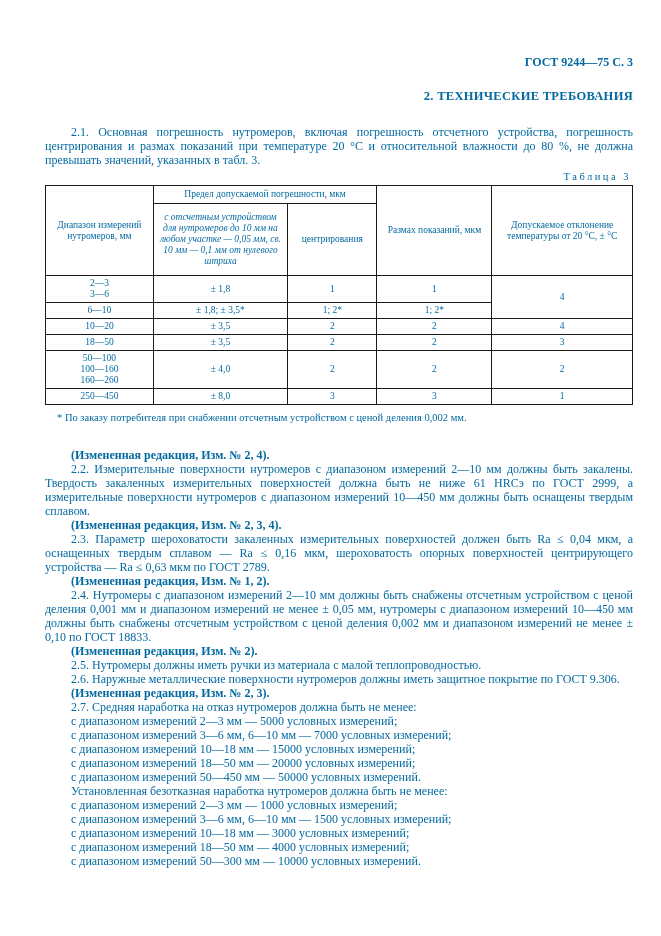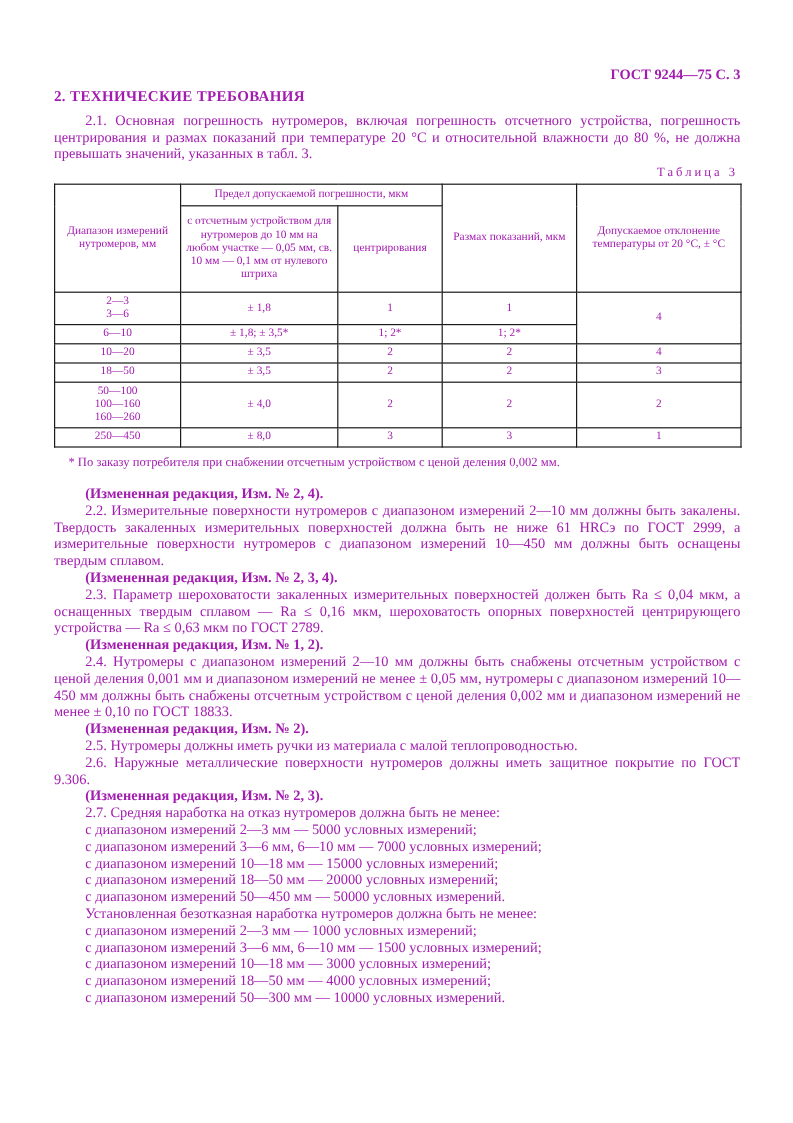--- a/index.html
+++ b/index.html
@@ -2,46 +2,46 @@
 <html><head>
 <meta charset="utf-8">
 <style>
   * { box-sizing: border-box; }
   html, body { margin: 0; padding: 0; background: #ffffff; }
   body { width: 661px; height: 936px; }
   .page {
     position: relative;
     width: 661px; height: 936px;
     background: #fff;
-    color: #a21caf;
-    padding: 56px 44px 0 45px;
+    color: #0369a1;
+    padding: 56px 28px 0 45px;
     overflow: hidden;
     font-family: "Liberation Serif", "DejaVu Serif", serif;
   }
   .doc-header {
     text-align: right;
     font-weight: 700;
     font-size: 12px;
     line-height: 13px;
   }
   .section-title {
-    margin: 4px 0 0 0;
-    text-align: left;
+    margin: 20px 0 0 0;
+    text-align: right;
     font-weight: 700;
     font-size: 12.5px;
     letter-spacing: 0.3px;
   }
   .para {
     margin: 0;
     font-size: 12px;
     line-height: 14px;
     text-align: justify;
     text-indent: 26px;
   }
-  .para.first { margin-top: 5px; font-family: Liberation Serif, serif; }
+  .para.first { margin-top: 21px; font-family: Liberation Serif, serif; }
   .para.bold { font-weight: 700; text-align: left; }
   .para.item { text-align: left; }
   .table-caption {
     margin: 4px 2px 3px 0;
     text-align: right;
     font-size: 10.5px;
     letter-spacing: 2.5px;
   }
   table.gost {
     width: 100%;
@@ -49,30 +49,30 @@
     table-layout: fixed;
     font-size: 9.5px;
     line-height: 11px;
   }
   table.gost td {
     border: 1px solid #1a1a1a;
     text-align: center;
     vertical-align: middle;
     padding: 2px 3px;
   }
-  table.gost td.tall { padding: 8px 4px; }
+  table.gost td.tall { padding: 8px 4px; font-style: italic; }
   table.gost td.hdr { padding: 3px 4px; margin-left: 39px; }
   .pre { white-space: pre-line; }
   .footnote {
     margin-top: 7px;
     padding-left: 12px;
     font-size: 10.5px;
     line-height: 12px;
   }
-  .paras { margin-top: 12px; }
+  .paras { margin-top: 24px; }
 </style>
 </head>
 <body>
 
 <div class="page">
 
   <div class="doc-header">ГОСТ 9244—75 С. 3</div>
 
   <div class="section-title">2. ТЕХНИЧЕСКИЕ ТРЕБОВАНИЯ</div>
 

